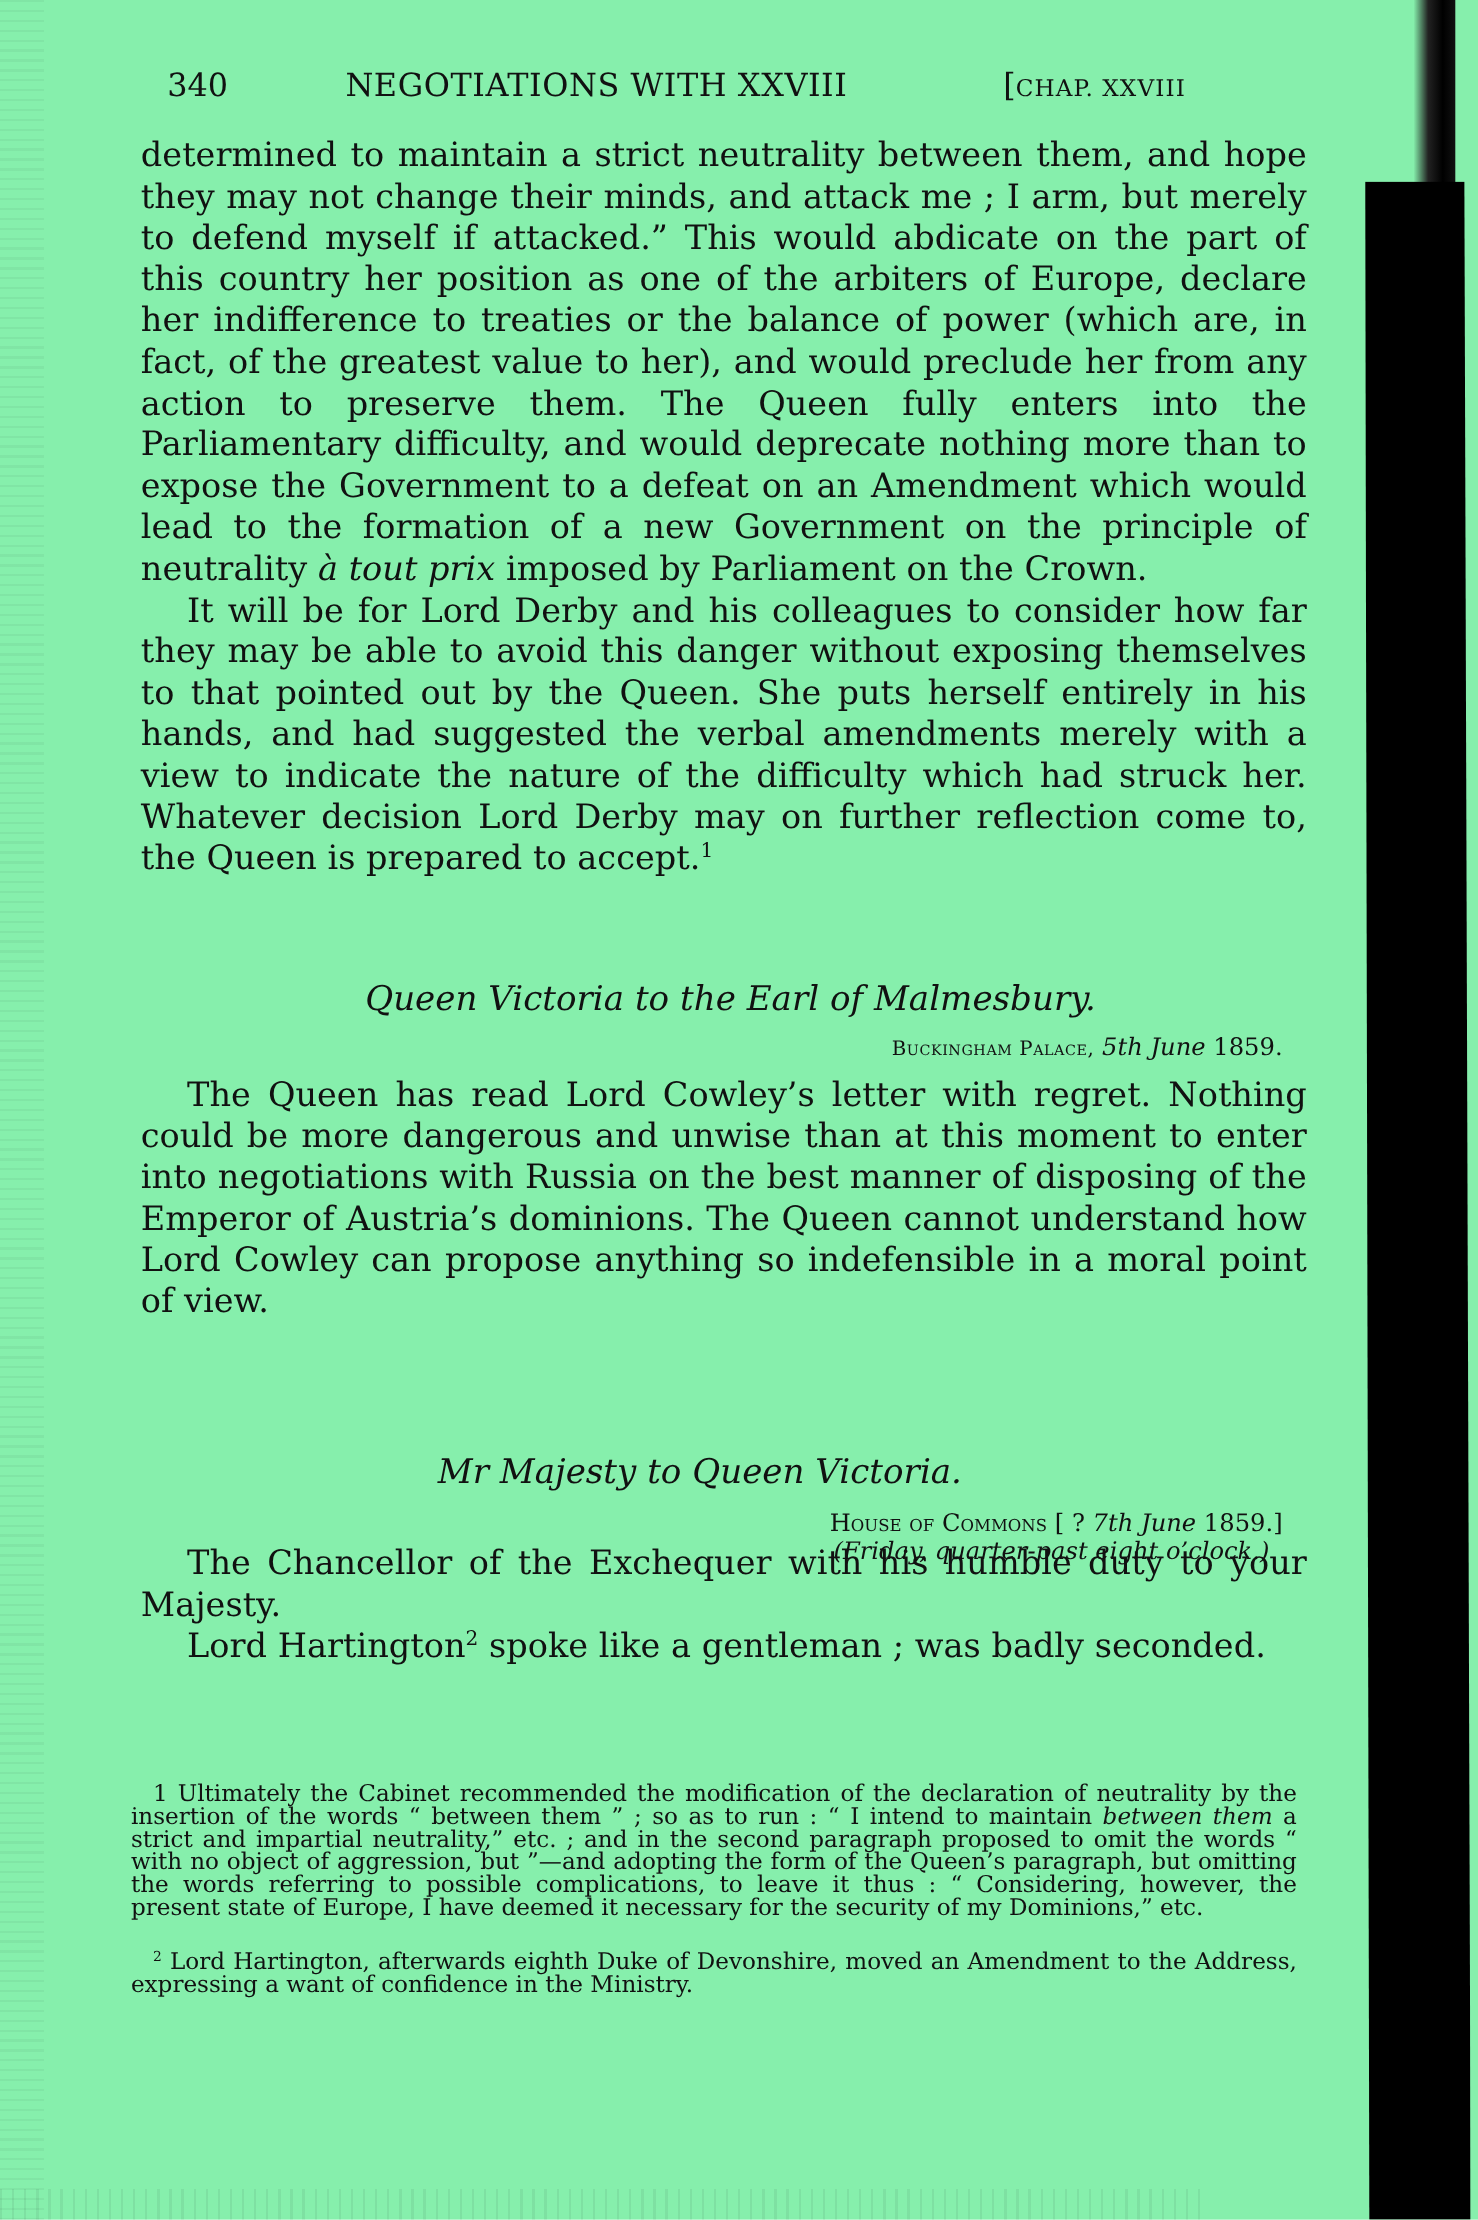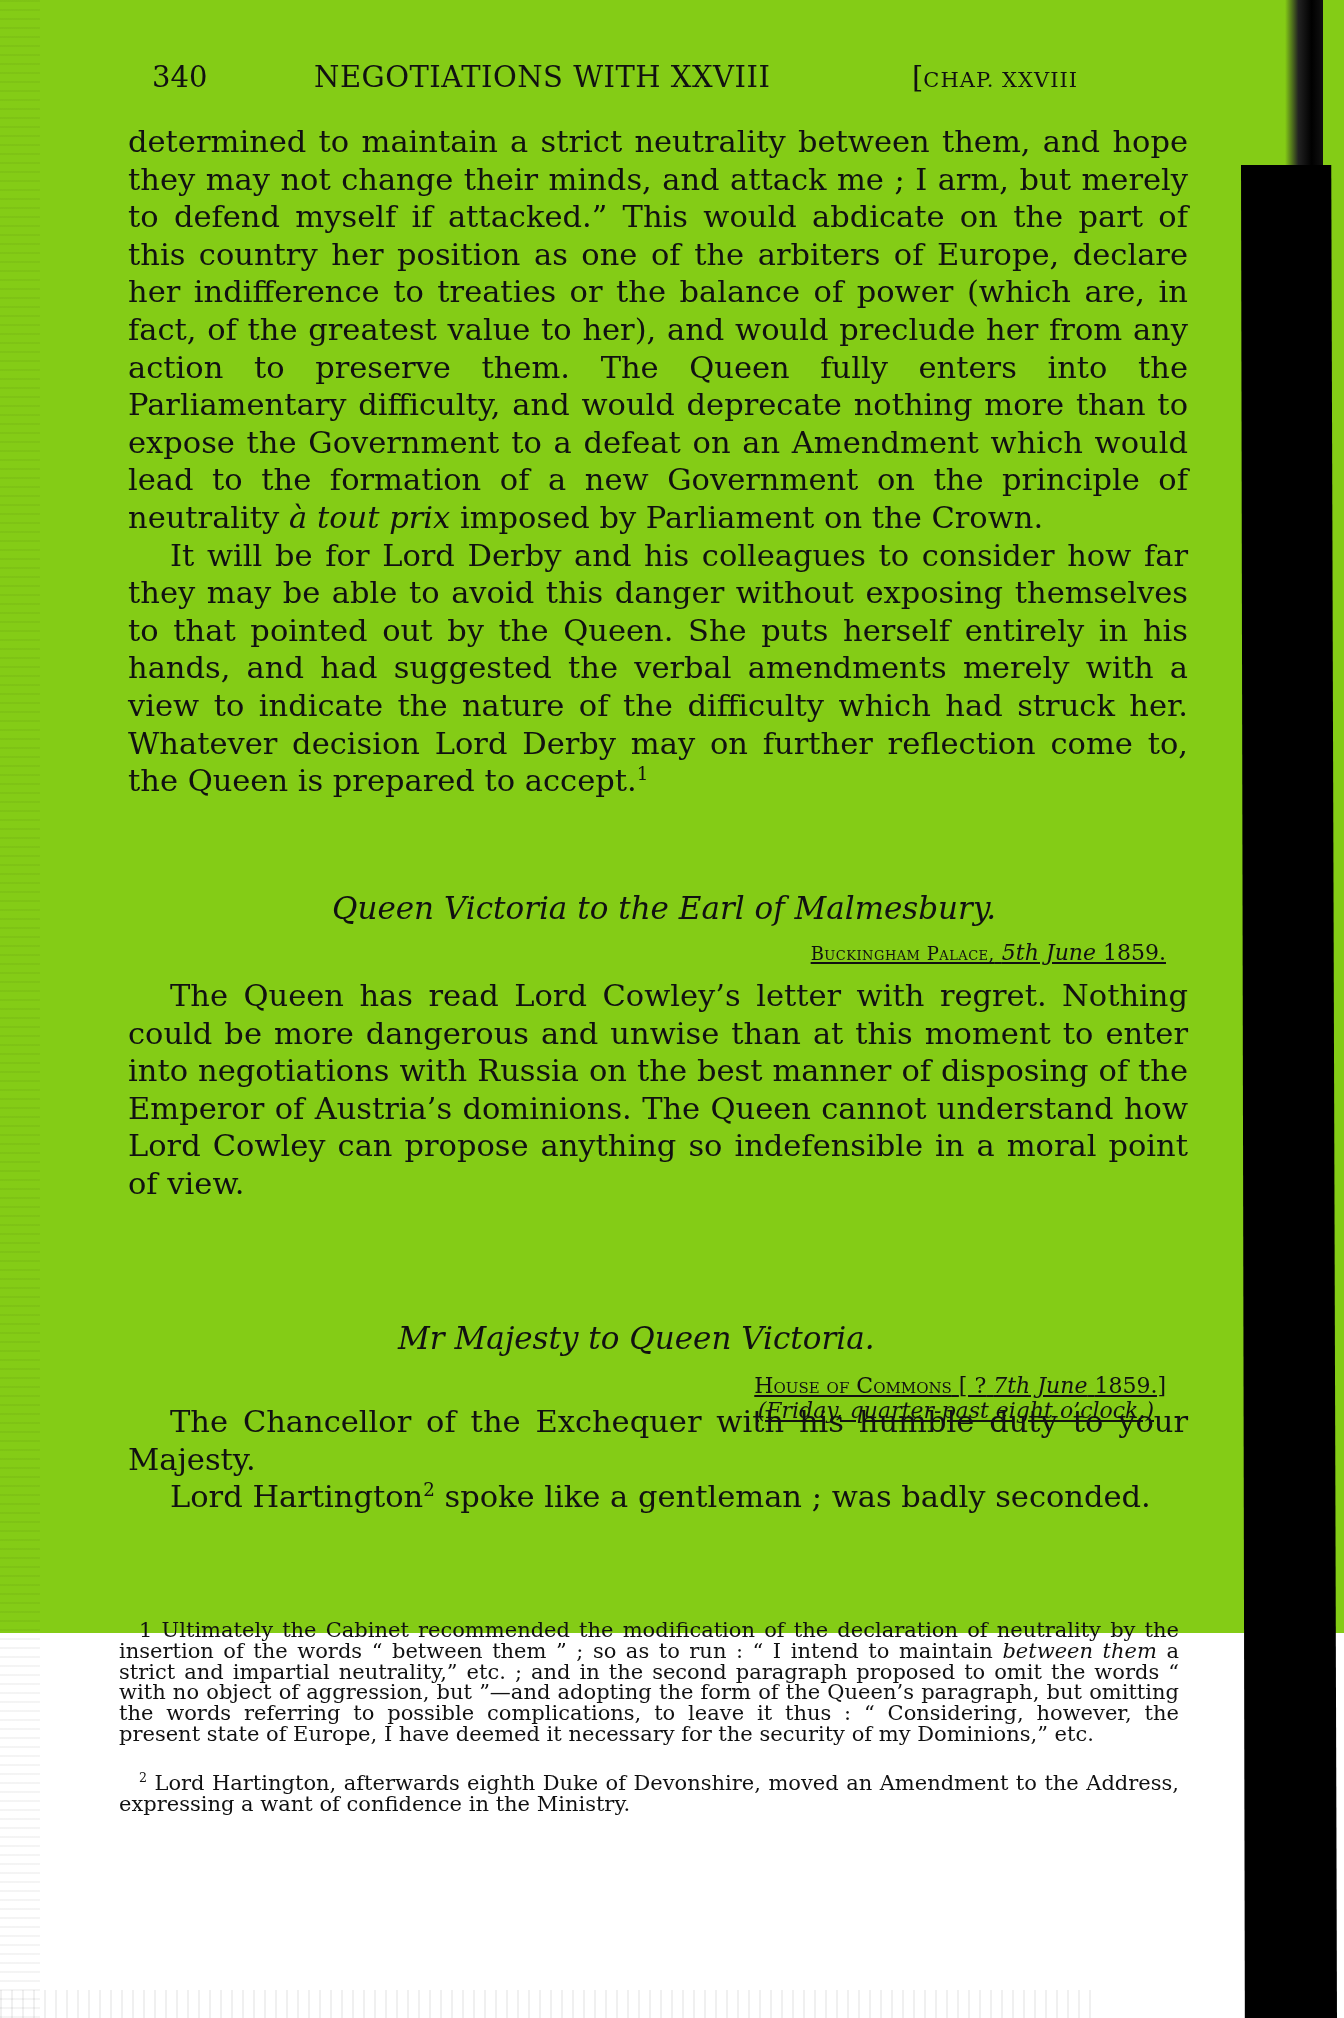--- a/index.html
+++ b/index.html
@@ -1,18 +1,18 @@
 <!DOCTYPE html>
 <html><head>
 <meta charset="utf-8">
 <style>
   html, body { margin:0; padding:0; background:#fff; }
   body { width:1344px; height:2018px; position:relative; overflow:hidden;
          font-family:"DejaVu Serif","Liberation Serif",serif; color:#111; }
-  .page { position:absolute; left:0; top:0; width:1344px; height:1633px; background:#84cc16; }
+  .page { position:absolute; left:0; top:0; width:1344px; height:2018px; background:#86efac; }
   
   .shadow-top { position:absolute; left:1285px; top:0; width:38px; height:170px;
                 background:linear-gradient(90deg, rgba(0,0,0,0) 0%, #222 35%, #000 70%, #111 100%); }
   .shadow-main { position:absolute; left:1241px; top:165px; width:96px; height:1853px; background:#000;
                  clip-path:polygon(0 0,94% 0,100% 100%,4% 100%); }
   .speckle-left { position:absolute; left:0; top:0; width:40px; height:2018px;
                   background:repeating-linear-gradient(180deg, rgba(0,0,0,0.07) 0 2px, transparent 2px 9px); opacity:.6; }
   .speckle-bottom { position:absolute; left:0; top:1990px; width:1100px; height:28px;
                   background:repeating-linear-gradient(90deg, rgba(0,0,0,0.12) 0 2px, transparent 2px 11px); opacity:.5; }
 
@@ -20,21 +20,21 @@
   .pageno { position:absolute; left:0; top:0; font-size:29px; }
   .running { position:absolute; left:162px; top:0; font-size:29px; letter-spacing:0.5px; }
   .chap { position:absolute; left:760px; top:0; font-size:29px; }
   .chap .sc { font-size:21px; letter-spacing:1px; }
 
   .body { position:absolute; left:128px; width:1060px; font-size:30.5px; line-height:37.6px; }
   .body p { margin:0; text-align:justify; text-align-last:auto; }
   .indent { text-indent:42px; }
 
   .heading { position:absolute; font-style:italic; font-size:31px; }
-  .dateline { position:absolute; font-size:22px; text-align:right;text-decoration:underline; }
+  .dateline { position:absolute; font-size:22px; text-align:right; }
   .dateline .sc { font-size:18px; letter-spacing:0.5px; }
   .dateline i { font-style:italic; }
 
   .footnotes { position:absolute; left:119px; top:1620px; width:1060px; font-size:21px; line-height:20.8px; }
   .footnotes p { margin:0; text-align:justify; }
   sup { font-size:0.6em; vertical-align:0.6em; line-height:0; }
 </style>
 </head>
 <body>
 

